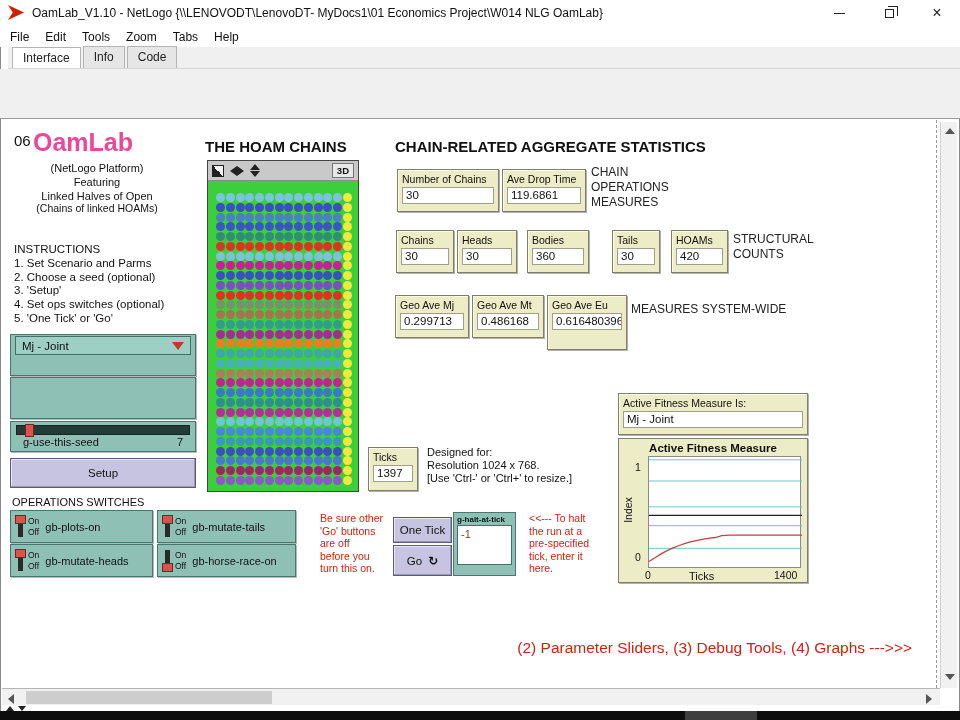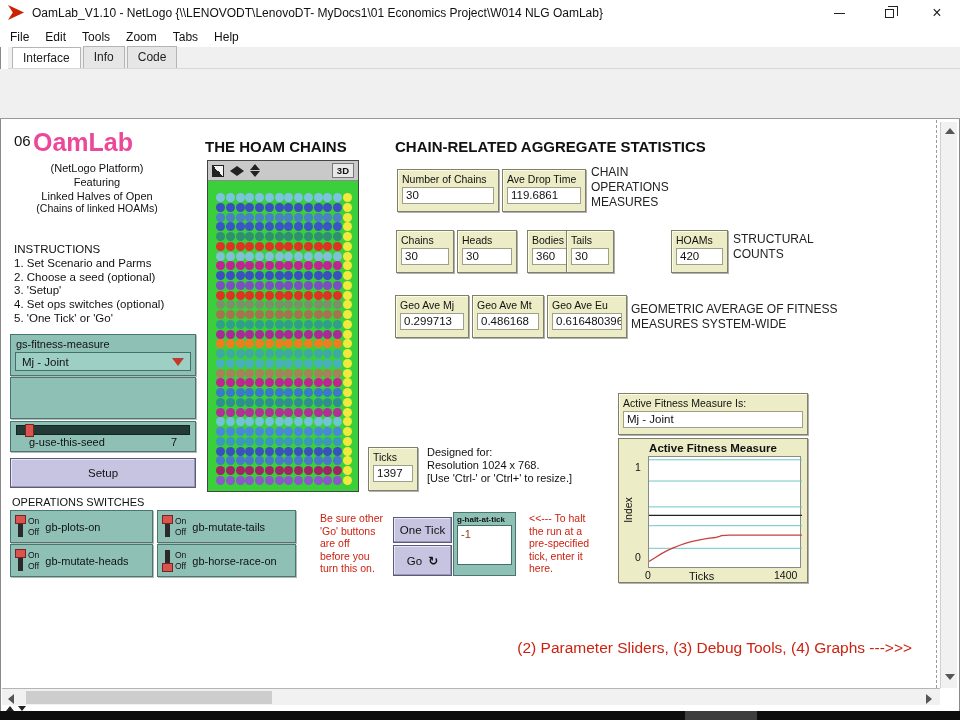--- a/index.html
+++ b/index.html
@@ -58,21 +58,21 @@
   .m-value { background:#fff; border:1px solid #a0a08a; margin:1px 4px; height:17px; font-size:11.5px; padding:1px 3px; white-space:nowrap; overflow:hidden; }
 
   .chooser { background:#8fc0b6; border:1px solid #49766e; box-shadow:1px 1px 0 #b8b8b8; }
   .c-label { font-size:11px; padding:3px 5px 1px; }
   .c-select { background:#9dcfc5; border:1px solid #44706a; margin:1px 4px; height:19px; display:flex; align-items:center; padding:0 6px; font-size:11.5px; }
   .red-tri { width:0; height:0; border-left:6px solid transparent; border-right:6px solid transparent; border-top:8px solid #c0392b; margin-left:auto; }
 
   .nl-slider { background:#8fc0b6; border:1px solid #49766e; box-shadow:1px 1px 0 #b8b8b8; }
   .track { margin:3px 5px 1px; height:10px; background:#223b37; border:1px solid #122622; position:relative; }
   .thumb { position:absolute; left:8px; top:-2px; width:9px; height:13px; background:#d9534f; border:1px solid #7a2420; }
-  .sl-row { display:flex; justify-content:space-between; font-size:11px; padding:0 18px; }
+  .sl-row { display:flex; justify-content:space-between; font-size:11px; padding:0 12px; }
 
   .nl-button { background:#c7c4e2; border:1px solid #5a5a7a; display:flex; align-items:center; justify-content:center; font-size:11.5px;
                box-shadow:inset -1px -1px 0 #9a97b8, inset 1px 1px 0 #e9e7f5; }
 
   .switch { background:#8fc0b6; border:1px solid #49766e; box-shadow:1px 1px 0 #b8b8b8; display:flex; align-items:center; padding:0 4px; }
   .toggle { position:relative; width:11px; height:25px; flex:0 0 auto; }
   .stem { position:absolute; left:3px; top:2px; width:5px; height:21px; background:#2a2a2a; }
   .knob { position:absolute; left:0; width:11px; height:9px; background:#d9534f; border:1px solid #7a2420; }
   .switch.on .knob { top:1px; }
   .switch.off .knob { bottom:1px; }
@@ -197,21 +197,20 @@
 <div class="abs" style="left:14px;top:243px;font-size:11.5px">INSTRUCTIONS</div>
 <div class="abs" style="left:14px;top:257px;font-size:11.5px;line-height:13.7px">
   <div>1. Set Scenario and Parms</div>
   <div>2. Choose a seed (optional)</div>
   <div>3. 'Setup'</div>
   <div>4. Set ops switches (optional)</div>
   <div>5. 'One Tick' or 'Go'</div>
 </div>
 
 <div class="abs chooser" style="left:10px;top:334px;width:186px;height:42px">
-  <div class="c-label">gs-fitness-measure</div>
   <div class="c-select">
     <span>Mj - Joint</span>
     <span class="red-tri"></span>
   </div>
 </div>
 <div class="abs chooser" style="left:10px;top:377px;width:186px;height:42px">
 </div>
 
 <div class="abs nl-slider" style="left:10px;top:421px;width:186px;height:31px">
   <div class="track">
@@ -790,47 +789,46 @@
   <div class="m-value">30</div>
 </div>
 <div class="abs monitor" style="left:457px;top:230px;width:60px;height:43px">
   <div class="m-label">Heads</div>
   <div class="m-value">30</div>
 </div>
 <div class="abs monitor" style="left:527px;top:230px;width:62px;height:43px">
   <div class="m-label">Bodies</div>
   <div class="m-value">360</div>
 </div>
-<div class="abs monitor" style="left:566px;top:230px;width:48px;height:43px">
+<div class="abs monitor" style="left:612px;top:230px;width:48px;height:43px">
   <div class="m-label">Tails</div>
   <div class="m-value">30</div>
 </div>
 <div class="abs monitor" style="left:671px;top:230px;width:57px;height:43px">
   <div class="m-label">HOAMs</div>
   <div class="m-value">420</div>
 </div>
 <div class="abs caption12" style="left:733px;top:232px">
   <div>STRUCTURAL</div>
   <div>COUNTS</div>
 </div>
 
 <div class="abs monitor" style="left:395px;top:295px;width:74px;height:43px">
   <div class="m-label">Geo Ave Mj</div>
   <div class="m-value">0.299713</div>
 </div>
 <div class="abs monitor" style="left:472px;top:295px;width:72px;height:43px">
   <div class="m-label">Geo Ave Mt</div>
   <div class="m-value">0.486168</div>
 </div>
-<div class="abs monitor" style="left:547px;top:295px;width:80px;height:43px">
+<div class="abs monitor" style="left:547px;top:295px;width:80px;height:55px">
   <div class="m-label">Geo Ave Eu</div>
   <div class="m-value">0.61648039680</div>
 </div>
 <div class="abs caption12" style="left:631px;top:302px">
-  <div>GEOMETRIC AVERAGE OF FITNESS</div>
   <div>MEASURES SYSTEM-WIDE</div>
 </div>
 
 <div class="abs monitor" style="left:368px;top:447px;width:50px;height:44px">
   <div class="m-label">Ticks</div>
   <div class="m-value">1397</div>
 </div>
 <div class="abs" style="left:427px;top:446px;font-size:11px;line-height:13px">
   <div>Designed for:</div>
   <div>Resolution 1024 x 768.</div>

